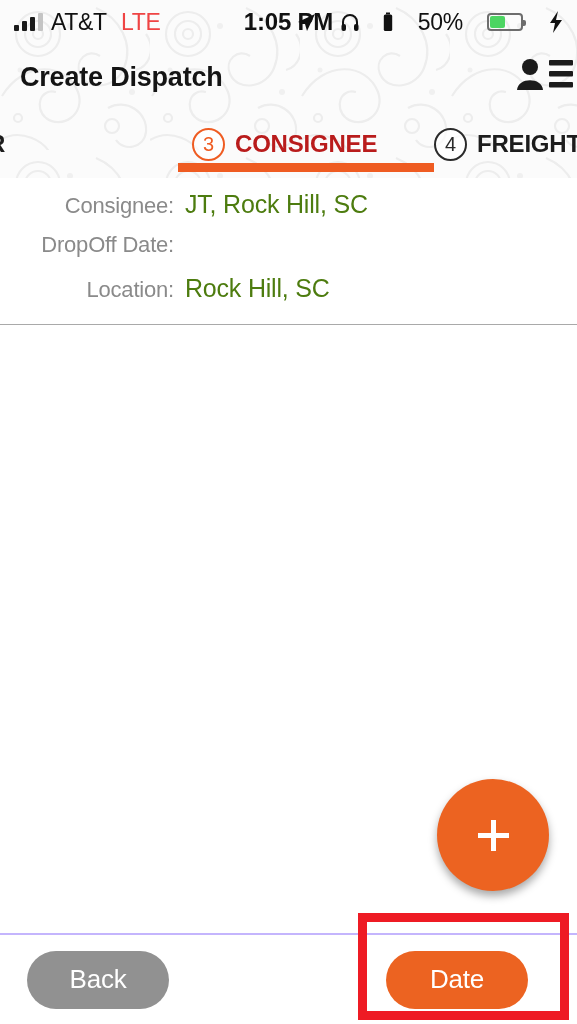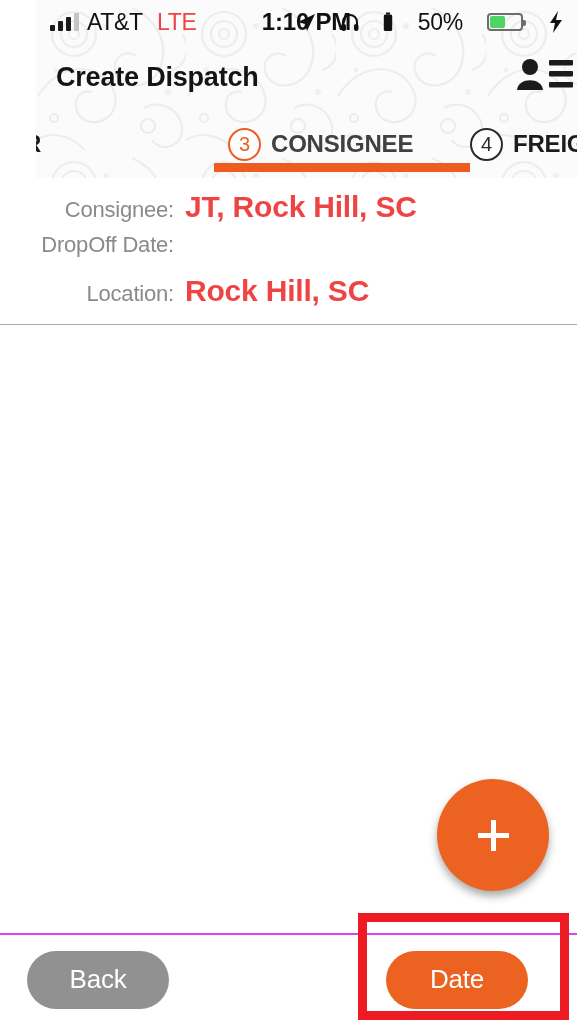--- a/index.html
+++ b/index.html
@@ -12,21 +12,20 @@
     overflow: hidden;
     position: relative;
   }
 
   
   .top-area {
     position: relative;
     height: 178px;
     background: #fbfbfb;
     overflow: hidden;
-    margin-left: 36px;
   }
   .paisley {
     position: absolute;
     inset: 0;
     pointer-events: none;
   }
 
   
   .status-bar {
     position: relative;
@@ -180,23 +179,23 @@
   .form-label {
     width: 185px;
     text-align: right;
     padding-right: 11px;
     box-sizing: border-box;
     color: #8a8a8a;
     font-size: 22px;
     letter-spacing: -0.2px;
   }
   .form-value {
-    color: #ef4444;
-    font-size: 30px;
-    font-weight: bold;
+    color: #4d7c0f;
+    font-size: 25px;
+    font-weight: normal;
     letter-spacing: -0.2px;
   }
   .divider {
     height: 1px;
     background: #a9a9a9;
     margin-top: 8px;
   }
 
   
   .content-body {
@@ -227,21 +226,21 @@
   }
   .fab .plus-v { width: 5px; height: 31px; }
   .fab .plus-h { width: 31px; height: 5px; }
 
   
   .bottom-bar {
     position: absolute;
     left: 0; right: 0; bottom: 0;
     height: 91px;
     background: #ffffff;
-    border-top: 2px solid #d946ef;
+    border-top: 2px solid #c4b5fd;
     display: flex;
     align-items: center;
     justify-content: space-between;
     padding: 0 27px;
     box-sizing: border-box;
   }
   .btn-pill {
     border: none;
     border-radius: 34px;
     font-size: 26px;
@@ -310,21 +309,21 @@
       <span class="signal-bars">
         <i style="background: rgb(26, 26, 26);"></i>
           <i style="background: rgb(26, 26, 26);"></i>
           <i style="background: rgb(26, 26, 26);"></i>
           <i style="background: rgb(196, 196, 196);"></i>
       </span>
       <span class="carrier">AT&amp;T</span>
       <span class="net-type">LTE</span>
     </div>
 
-    <div class="sb-center">1:10 PM</div>
+    <div class="sb-center">1:05 PM</div>
 
     <div class="sb-right">
       <span class="sb-icon">
         <svg width="22" height="22" viewBox="0 0 22 22">
             <path d="M20 3 L3 11 L10 13 L12 20 Z" fill="#111"></path>
           </svg>
       </span>
       <span class="sb-icon">
         <svg width="20" height="20" viewBox="0 0 20 20">
           <path d="M3 13 V10 a7 7 0 0 1 14 0 v3" fill="none" stroke="#111" stroke-width="2"></path>
@@ -364,21 +363,21 @@
   </div>
 
   <div class="tabs">
 
     <div class="tab tab-shipper">
       <span class="tab-label">IPPER</span>
     </div>
 
     <div class="tab tab-consignee active">
       <span class="tab-num" style="border-color: rgb(239, 92, 34); color: rgb(239, 92, 34);">3</span>
-      <span class="tab-label" style="color: #404040;">CONSIGNEE</span>
+      <span class="tab-label" style="color: #b91c1c;">CONSIGNEE</span>
     </div>
 
     <div class="tab tab-freight">
       <span class="tab-num">4</span>
       <span class="tab-label">FREIGHT D</span>
     </div>
 
     <span class="tab-underline" style="left: 178px; top: 53px; width: 256px; background: rgb(239, 92, 34);"></span>
   </div>
 </div>

